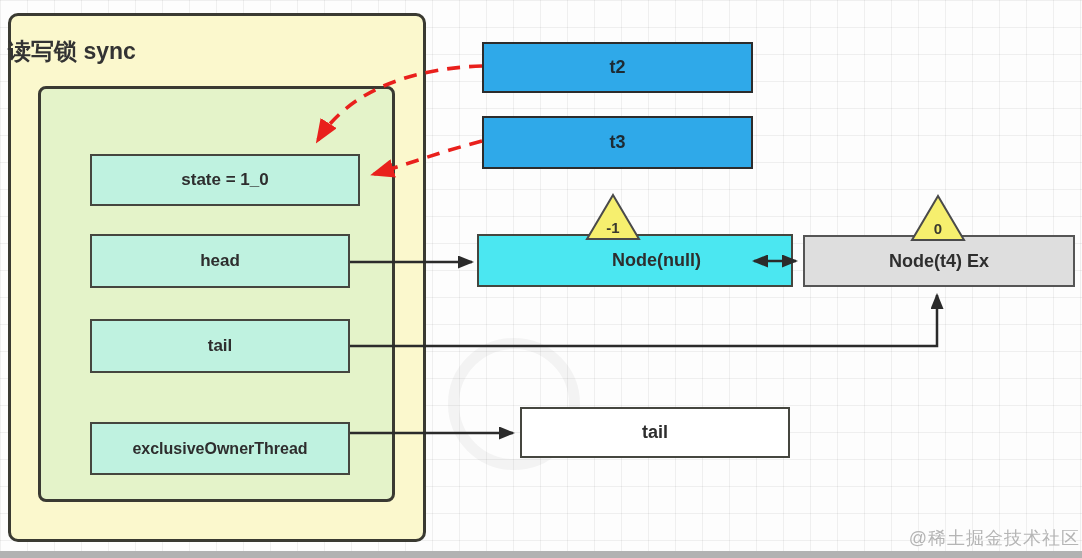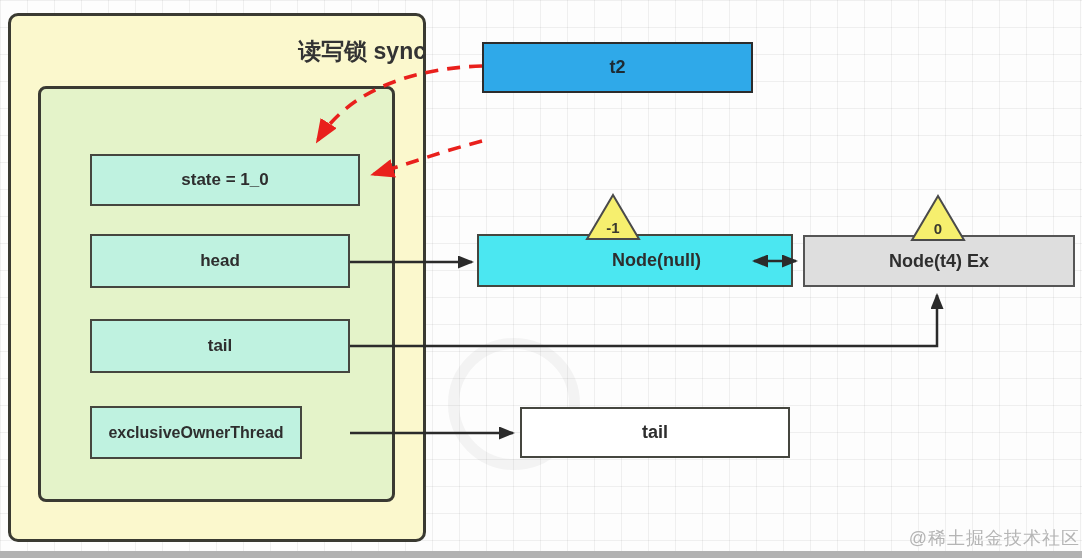--- a/index.html
+++ b/index.html
@@ -8,27 +8,27 @@
     font-family:"Liberation Sans",sans-serif;color:#2e2e2e;
     background-color:#fdfdfd;
     background-image:
       linear-gradient(rgba(0,0,0,.055) 1px, transparent 1px),
       linear-gradient(90deg, rgba(0,0,0,.055) 1px, transparent 1px);
     background-size:27px 27px;
   }
   .box{position:absolute;box-sizing:border-box;display:flex;align-items:center;justify-content:center;}
   .outer{left:8px;top:13px;width:418px;height:529px;background:#FBF8CD;border:3px solid #3a3a32;border-radius:10px;z-index:1;}
   .inner{left:38px;top:86px;width:357px;height:416px;background:#E4F3C9;border:3px solid #3a3a32;border-radius:8px;z-index:1;}
-  .outer-title{position:absolute;left:8px;top:36px;width:418px;text-align:right;font-size:23px;font-weight:bold;color:#333;z-index:2;}
+  .outer-title{position:absolute;left:8px;top:36px;width:418px;text-align:left;font-size:23px;font-weight:bold;color:#333;z-index:2;}
   .inner-title{position:absolute;left:38px;top:106px;width:357px;text-align:center;font-size:20px;font-weight:bold;color:#333;z-index:2;}
   .field{background:#BFF2E0;border:2px solid #45463f;font-weight:bold;font-size:17px;z-index:2;text-align:center;}
   .f-state{left:90px;top:154px;width:270px;height:52px;}
   .f-head {left:90px;top:234px;width:260px;height:54px;}
   .f-tail {left:90px;top:319px;width:260px;height:54px;}
-  .f-eot  {left:90px;top:406px;width:212px;height:53px;font-size:16px;}
+  .f-eot  {left:90px;top:422px;width:260px;height:53px;font-size:16px;}
   .thread{background:#2FA9E9;border:2px solid #2c2c2c;font-weight:bold;font-size:18px;color:#1d2a33;z-index:2;}
   .t2{left:482px;top:42px;width:271px;height:51px;}
   .t3{left:482px;top:116px;width:271px;height:53px;}
   .node{font-weight:bold;font-size:18px;z-index:2;}
   .n-head{left:477px;top:234px;width:316px;height:53px;background:#4BE7F1;border:2px solid #45463f;padding-left:43px;}
   .n-tail{left:803px;top:235px;width:272px;height:52px;background:#DEDEDE;border:2px solid #555;}
   .n-null{left:520px;top:407px;width:270px;height:51px;background:#fff;border:2px solid #45463f;}
   .tri{position:absolute;z-index:3;}
   .tri text{font-family:"Liberation Sans",sans-serif;font-weight:bold;font-size:15px;fill:#3a3a2e;}
   .overlay{position:absolute;left:0;top:0;width:1082px;height:558px;z-index:4;pointer-events:none;}
@@ -46,20 +46,21 @@
   <div class="box outer"></div>
   <div class="outer-title">读写锁 sync</div>
   <div class="box inner"></div>
 
   <div class="box field f-state">state = 1_0</div>
   <div class="box field f-head">head</div>
   <div class="box field f-tail">tail</div>
   <div class="box field f-eot">exclusiveOwnerThread</div>
 
   <div class="box thread t2">t2</div>
+  <div class="box thread t3">t3</div>
 
   <div class="box node n-head">Node(null)</div>
   <div class="box node n-tail">Node(t4) Ex</div>
   <div class="box node n-null">tail</div>
 
   <svg class="tri" style="left:584px;top:192px" width="58" height="50">
     <polygon points="29,3 55,47 3,47" fill="#F6EF6E" stroke="#4a4a4a" stroke-width="2"></polygon>
     <text x="29" y="41" text-anchor="middle">-1</text>
   </svg>
   <svg class="tri" style="left:909px;top:193px" width="58" height="50">

